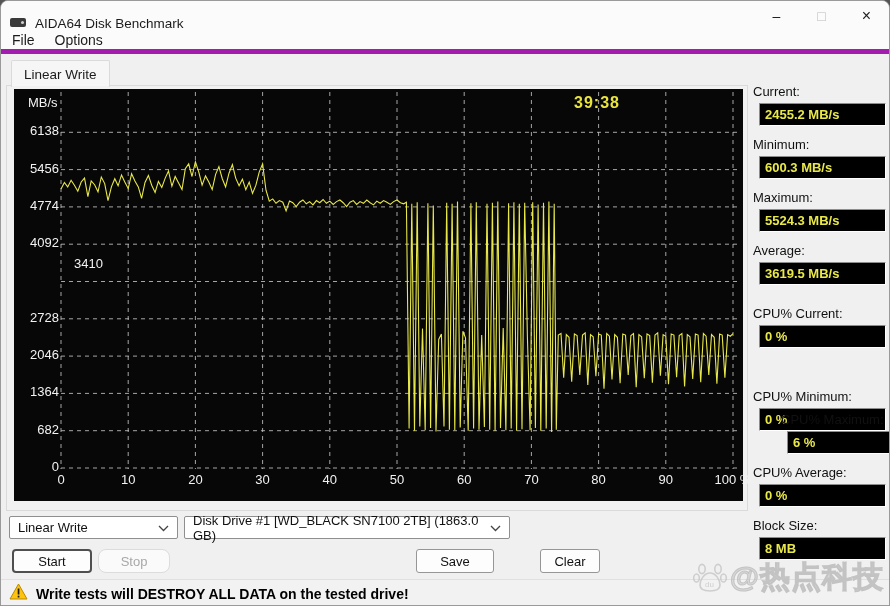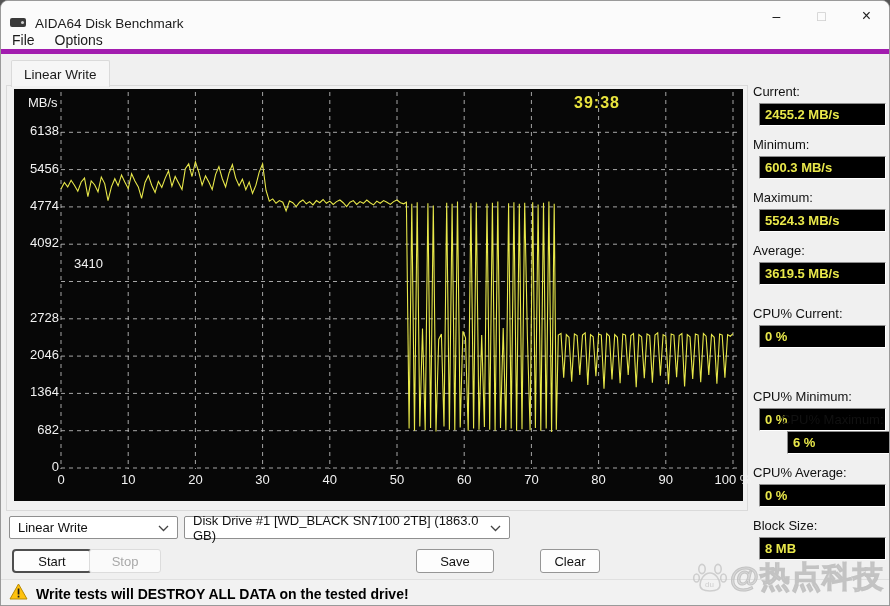--- a/index.html
+++ b/index.html
@@ -50,21 +50,21 @@
 
   
   .combo{position:absolute;height:23px;background:#fff;border:1px solid #8f8f8f;border-radius:2px;
          font-size:13px;color:#111;display:flex;align-items:center;padding:0 8px;}
   .combo .chev{margin-left:auto;}
   .combo1{left:8px;top:515px;width:169px;}
   .combo2{left:183px;top:515px;width:326px;}
   .btn{position:absolute;top:548px;height:24px;background:#fdfdfd;border:1px solid #969696;border-radius:3px;
        font-size:13px;color:#111;display:flex;align-items:center;justify-content:center;}
   .btn-start{left:11px;width:80px;border:2px solid #4f4f4f;border-radius:4px;}
-  .btn-stop{left:88px;width:72px;background:#fafafa;border-color:#dcdcdc;color:#a8a8a8;}
+  .btn-stop{left:97px;width:72px;background:#fafafa;border-color:#dcdcdc;color:#a8a8a8;border-radius:8px;}
   .btn-save{left:415px;width:78px;}
   .btn-clear{left:539px;width:60px;}
 
   
   .warnbar{position:absolute;left:0;top:578px;width:100%;height:28px;background:#f2f2f2;
            border-top:1px solid #e0e0e0;display:flex;align-items:center;}
   .warn-icon{margin:0 8px 0 8px;}
   .warn-text{font-size:14px;font-weight:bold;color:#000;}
 
   

